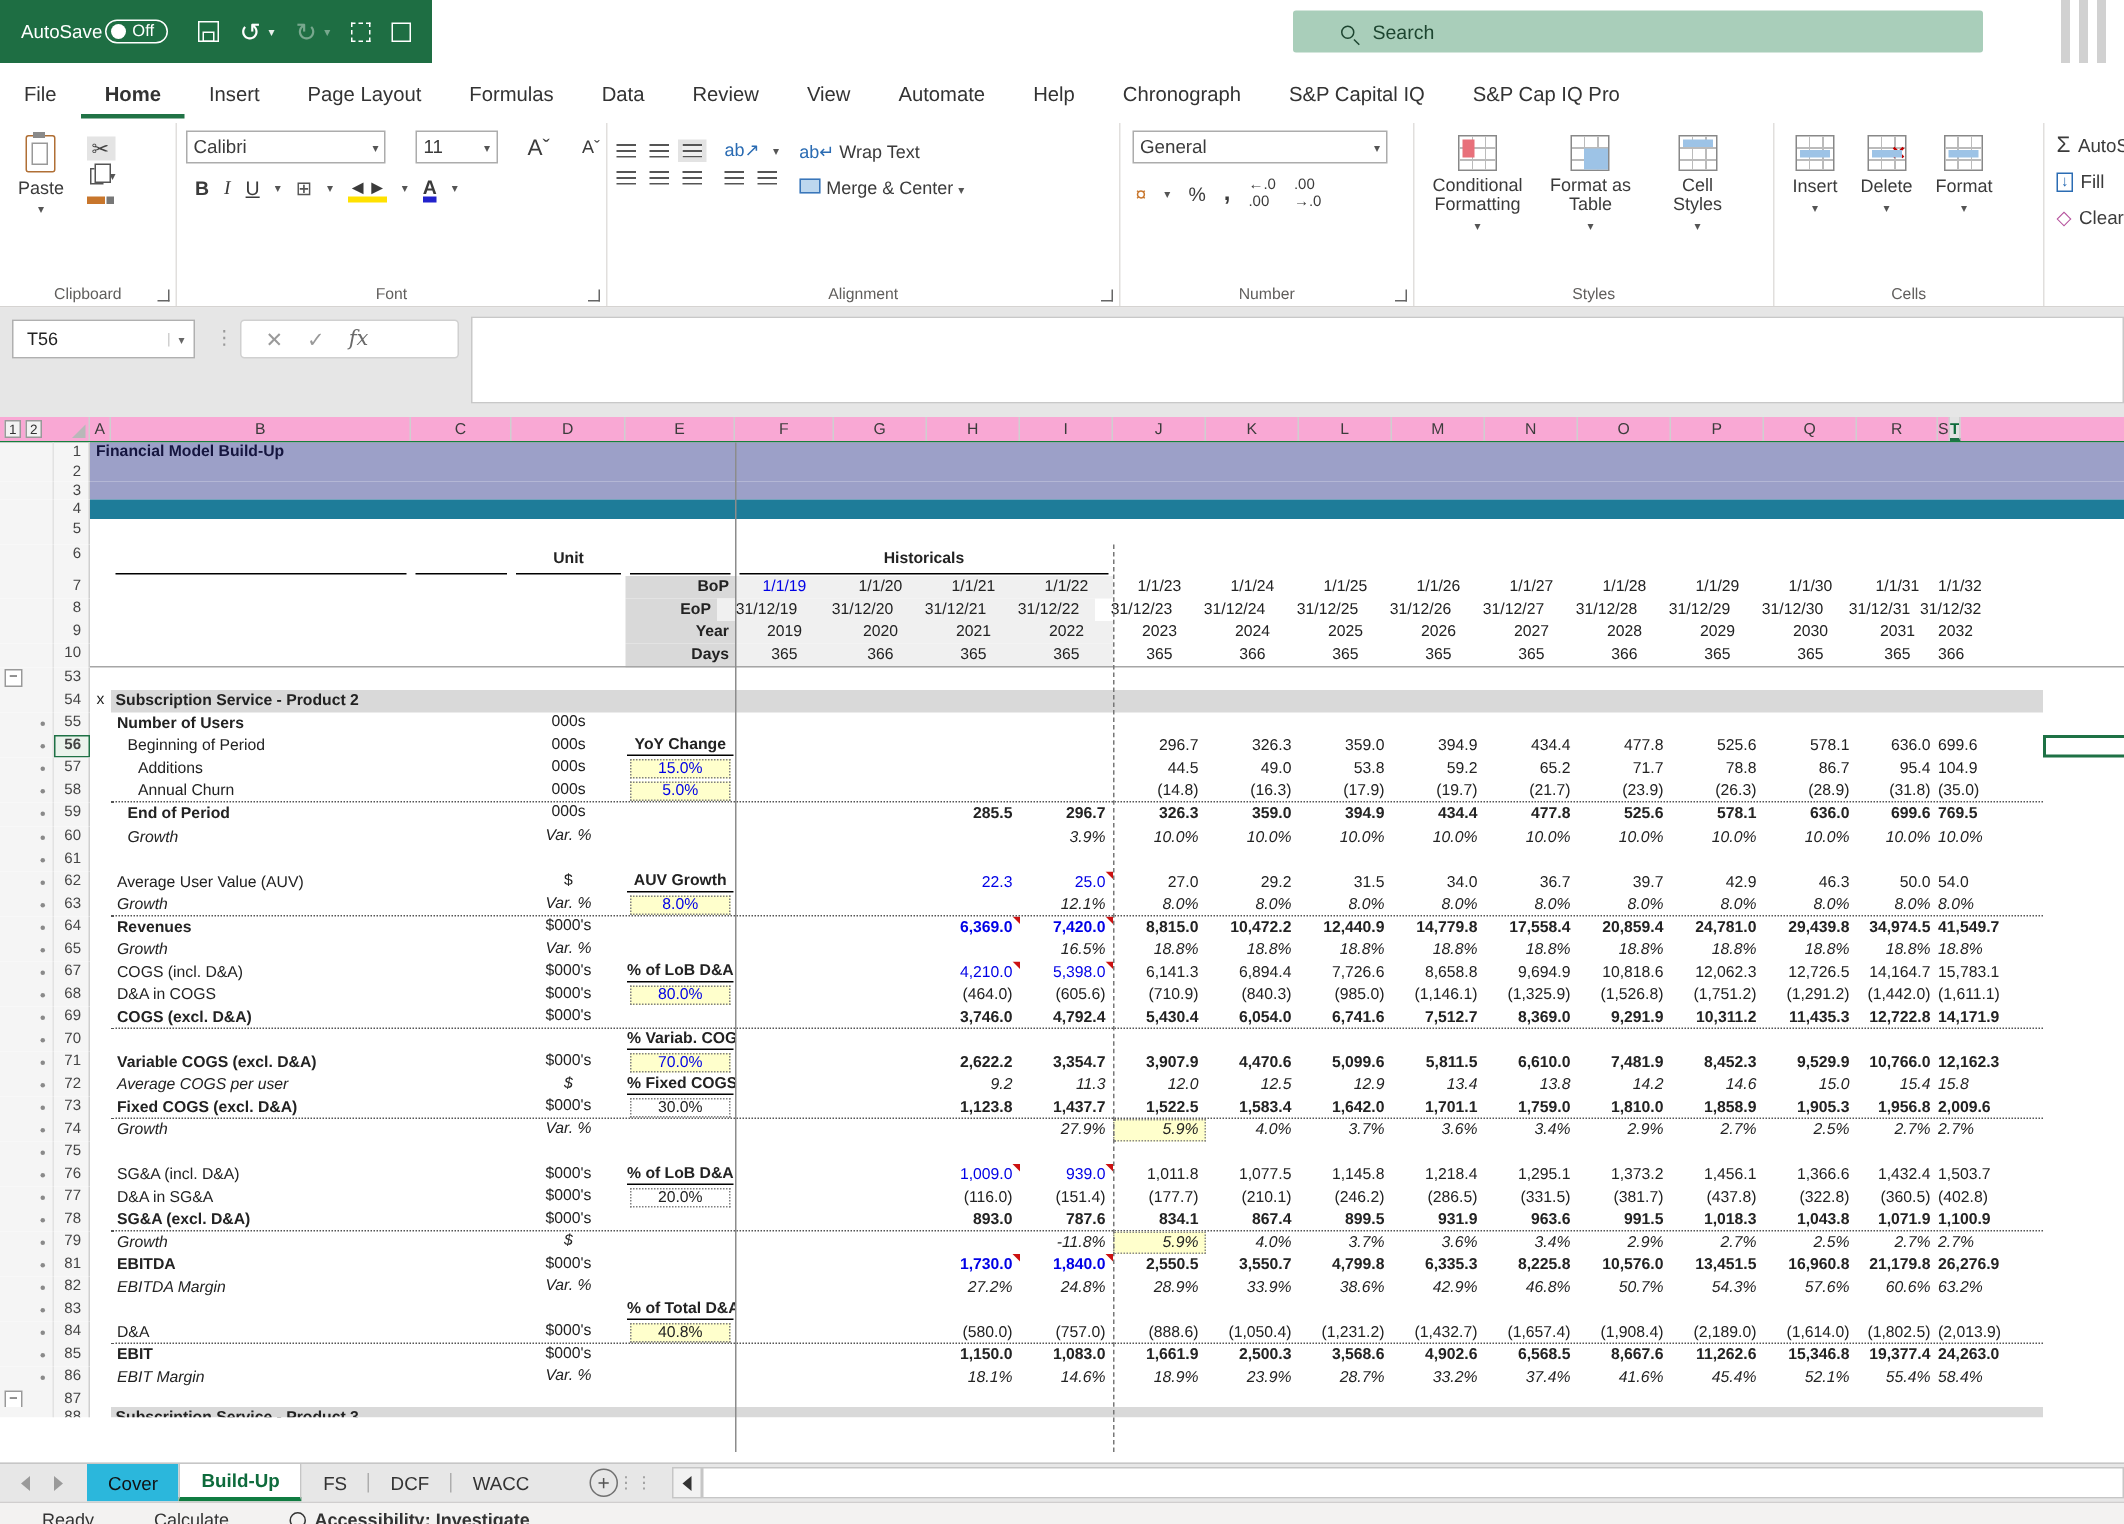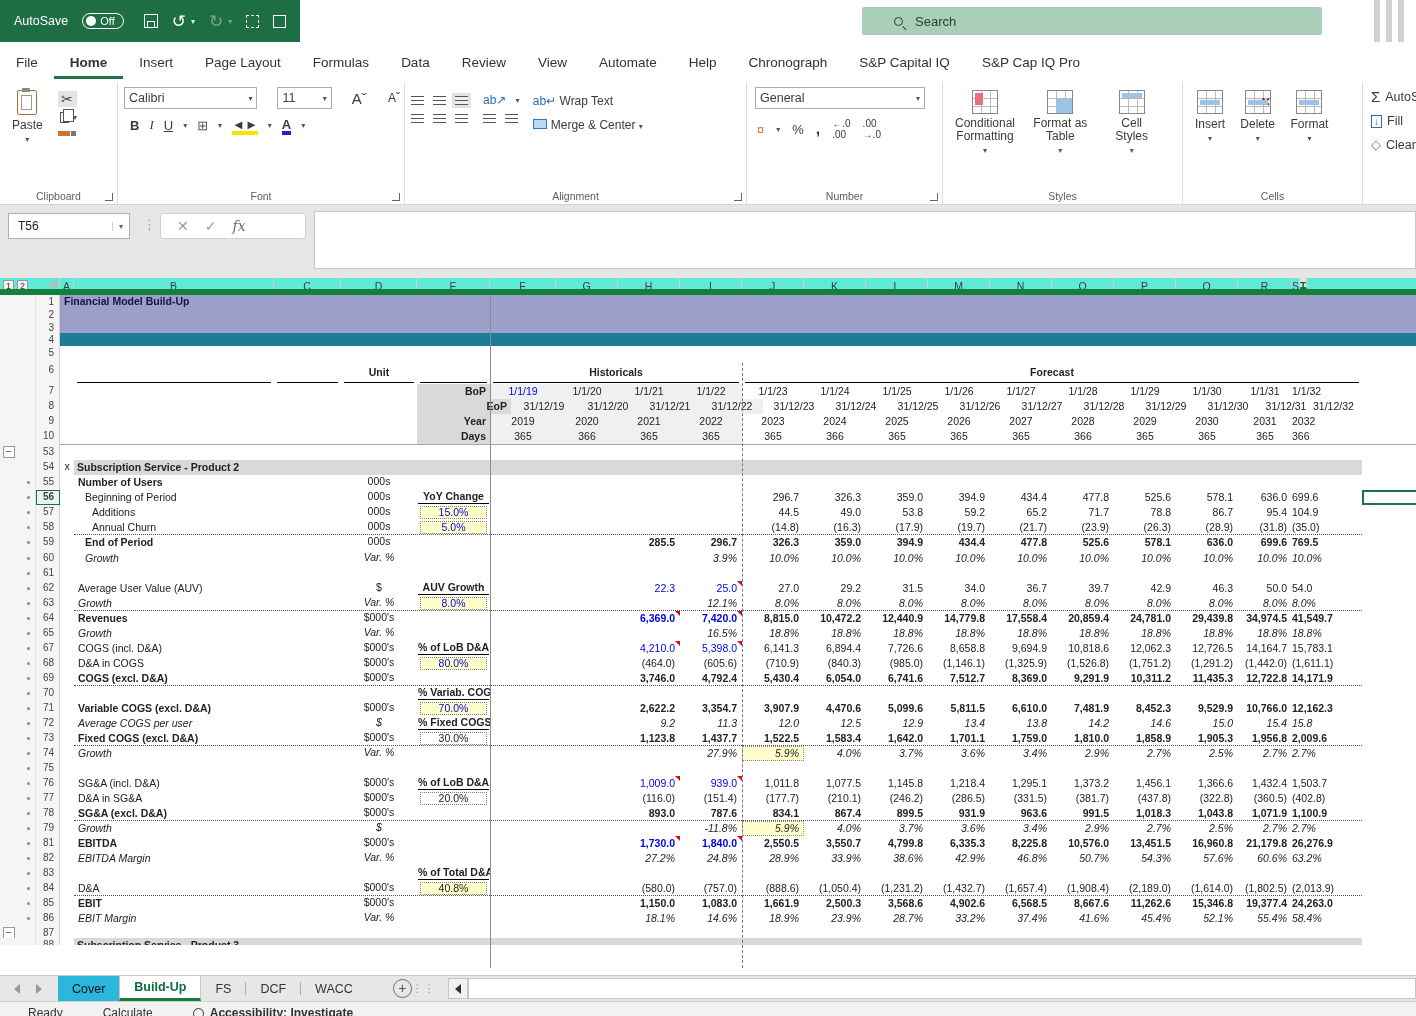--- a/index.html
+++ b/index.html
@@ -1,21 +1,21 @@
 <!DOCTYPE html>
 <html><head>
 <meta charset="utf-8">
 <style>
   * { margin:0; padding:0; box-sizing:border-box; }
   html,body { width:1416px; height:1016px; overflow:hidden; }
   body { position:relative; font-family:"Liberation Sans",sans-serif; background:#fff; color:#222; }
 
   
   .titlebar { position:absolute; left:0; top:0; width:1416px; height:42px; background:#1E6E43; display:flex; align-items:center; color:#fff; font-size:12.5px; }
-  .autosave { display:flex; align-items:center; gap:14px; margin-left:14px; }
+  .autosave { display:flex; align-items:center; gap:2px; margin-left:14px; }
   .pill { display:flex; align-items:center; gap:4px; border:1px solid #fff; border-radius:9px; padding:1px 8px 1px 3px; font-size:11px; }
   .pill .knob { width:10px; height:10px; background:#fff; border-radius:50%; }
   .qat { display:flex; align-items:center; gap:14px; margin-left:20px; }
   .qat .chev { font-size:8px; margin-left:-9px; opacity:.9; }
   .ic-save { width:14px; height:14px; border:1.6px solid #fff; position:relative; }
   .ic-save::after { content:""; position:absolute; left:2px; top:6px; width:6px; height:5px; border:1.2px solid #fff; }
   .undo { font-size:17px; line-height:1; }
   .redo { font-size:17px; line-height:1; opacity:.4; }
   .qat-box { width:13px; height:13px; border:1.5px solid #fff; }
   .qat-box.dash { border-style:dashed; }
@@ -84,21 +84,21 @@
   .namebox .dd { margin-left:auto; margin-right:6px; font-size:8px; color:#666; border-left:1px solid #D0D0D0; padding-left:6px; }
   .fdots { position:absolute; left:143px; top:12px; color:#999; font-size:13px; }
   .fxbox { position:absolute; left:160px; top:8px; width:146px; height:26px; background:#fff; border:1px solid #D0D0D0; border-radius:3px; display:flex; align-items:center; gap:16px; padding-left:16px; color:#9a9a9a; font-size:14px; }
   .fxbox .fx { font-family:"DejaVu Serif",serif; font-style:italic; color:#6a6a6a; }
   .finput { position:absolute; left:314px; top:6px; width:1102px; height:58px; background:#fff; border:1px solid #C8C8C8; }
 
   
   .grid { position:absolute; left:0; top:278px; width:1416px; height:697px; background:#fff; overflow:hidden; font-size:10.5px; }
   .grow { display:flex; position:relative; }
   .cell { flex-shrink:0; overflow:hidden; white-space:nowrap; height:100%; }
-  .colhdr-row { background:#5eead4; border-bottom:6px solid #15803d; height:17px; color:#3b3b3b; font-size:10.5px; }
+  .colhdr-row { background:#f9a8d4; border-bottom:1px solid #15803d; height:17px; color:#3b3b3b; font-size:10.5px; }
   .colhdr { text-align:center; border-right:1px solid #CFCFCF; line-height:16px; }
   .colhdr.sel { border-bottom:2px solid #1E7145; color:#0E6B3C; font-weight:bold; background:#E2E2E2; }
   .corner { position:relative; border-right:1px solid #CFCFCF; }
   .corner::after { content:""; position:absolute; right:2px; bottom:2px; border-left:9px solid transparent; border-bottom:9px solid #B8B8B8; }
   .lvlbox { display:inline-block; width:11px; height:12px; border:1px solid #999; background:#F2F2F2; font-size:9px; line-height:11px; text-align:center; margin:2px 0 0 3px; color:#333; }
   .rn { text-align:right; padding-right:5px; color:#444; font-size:10px; line-height:14px; border-right:1px solid #CFCFCF; background:#F5F5F5; }
   .rn.sel { border:1.5px solid #1E7145; background:#EAF3EC; font-weight:bold; line-height:12px; }
   .gut { position:relative; background:#F5F5F5; border-right:1px solid #E2E2E2; }
   .gut .minus { position:absolute; left:3px; top:1px; width:12px; height:12px; border:1px solid #999; background:#fff; font-size:10px; line-height:10px; text-align:center; color:#333; }
   .gut .dot { position:absolute; left:27px; top:6px; width:3px; height:3px; background:#8a8a8a; border-radius:50%; }
@@ -419,21 +419,20 @@
     </div>
     <div class="grow" style="height: 21px;">
       <div class="cell gut" style="width: 36px;"></div>
       <div class="cell rn" style="width: 24px;">6</div>
       <div class="cell" style="width: 14px;"></div>
       <div class="cell uline" style="width: 200px;"></div>
       <div class="cell uline" style="width: 67px;"></div>
       <div class="cell h6 uline" style="width: 76px;">Unit</div>
       <div class="cell uline" style="width: 73px;"></div>
       <div class="cell h6 uline" style="width: 252px;">Historicals</div>
-      <div class="cell h6 uline" style="width: 620px;">Forecast</div>
     </div>
     <div class="grow" style="height: 15px;">
       <div class="cell gut" style="width: 36px;"></div>
       <div class="cell rn" style="width: 24px;">7</div>
       <div class="cell" style="width: 357px;"></div>
       <div class="cell datelab" style="width: 73px;">BoP</div>
       <div class="cell datehist blue-t" style="width: 66px;">1/1/19</div>
       <div class="cell datehist" style="width: 62px;">1/1/20</div>
       <div class="cell datehist" style="width: 62px;">1/1/21</div>
       <div class="cell datehist" style="width: 62px;">1/1/22</div>
@@ -445,21 +444,21 @@
       <div class="cell datefore" style="width: 62px;">1/1/28</div>
       <div class="cell datefore" style="width: 62px;">1/1/29</div>
       <div class="cell datefore" style="width: 62px;">1/1/30</div>
       <div class="cell datefore" style="width: 54px;">1/1/31</div>
       <div class="cell datefore">1/1/32</div>
     </div>
     <div class="grow" style="height: 15px;">
       <div class="cell gut" style="width: 36px;"></div>
       <div class="cell rn" style="width: 24px;">8</div>
       <div class="cell" style="width: 357px;"></div>
-      <div class="cell datelab" style="width: 94px; padding-left: 29px;">EoP</div>
+      <div class="cell datelab" style="width: 61px; padding-left: 29px;">EoP</div>
       <div class="cell datehist" style="width: 66px;">31/12/19</div>
       <div class="cell datehist" style="width: 62px;">31/12/20</div>
       <div class="cell datehist" style="width: 62px;">31/12/21</div>
       <div class="cell datehist" style="width: 62px;">31/12/22</div>
       <div class="cell datefore" style="width: 62px;">31/12/23</div>
       <div class="cell datefore" style="width: 62px;">31/12/24</div>
       <div class="cell datefore" style="width: 62px;">31/12/25</div>
       <div class="cell datefore" style="width: 62px;">31/12/26</div>
       <div class="cell datefore" style="width: 62px;">31/12/27</div>
       <div class="cell datefore" style="width: 62px;">31/12/28</div>

